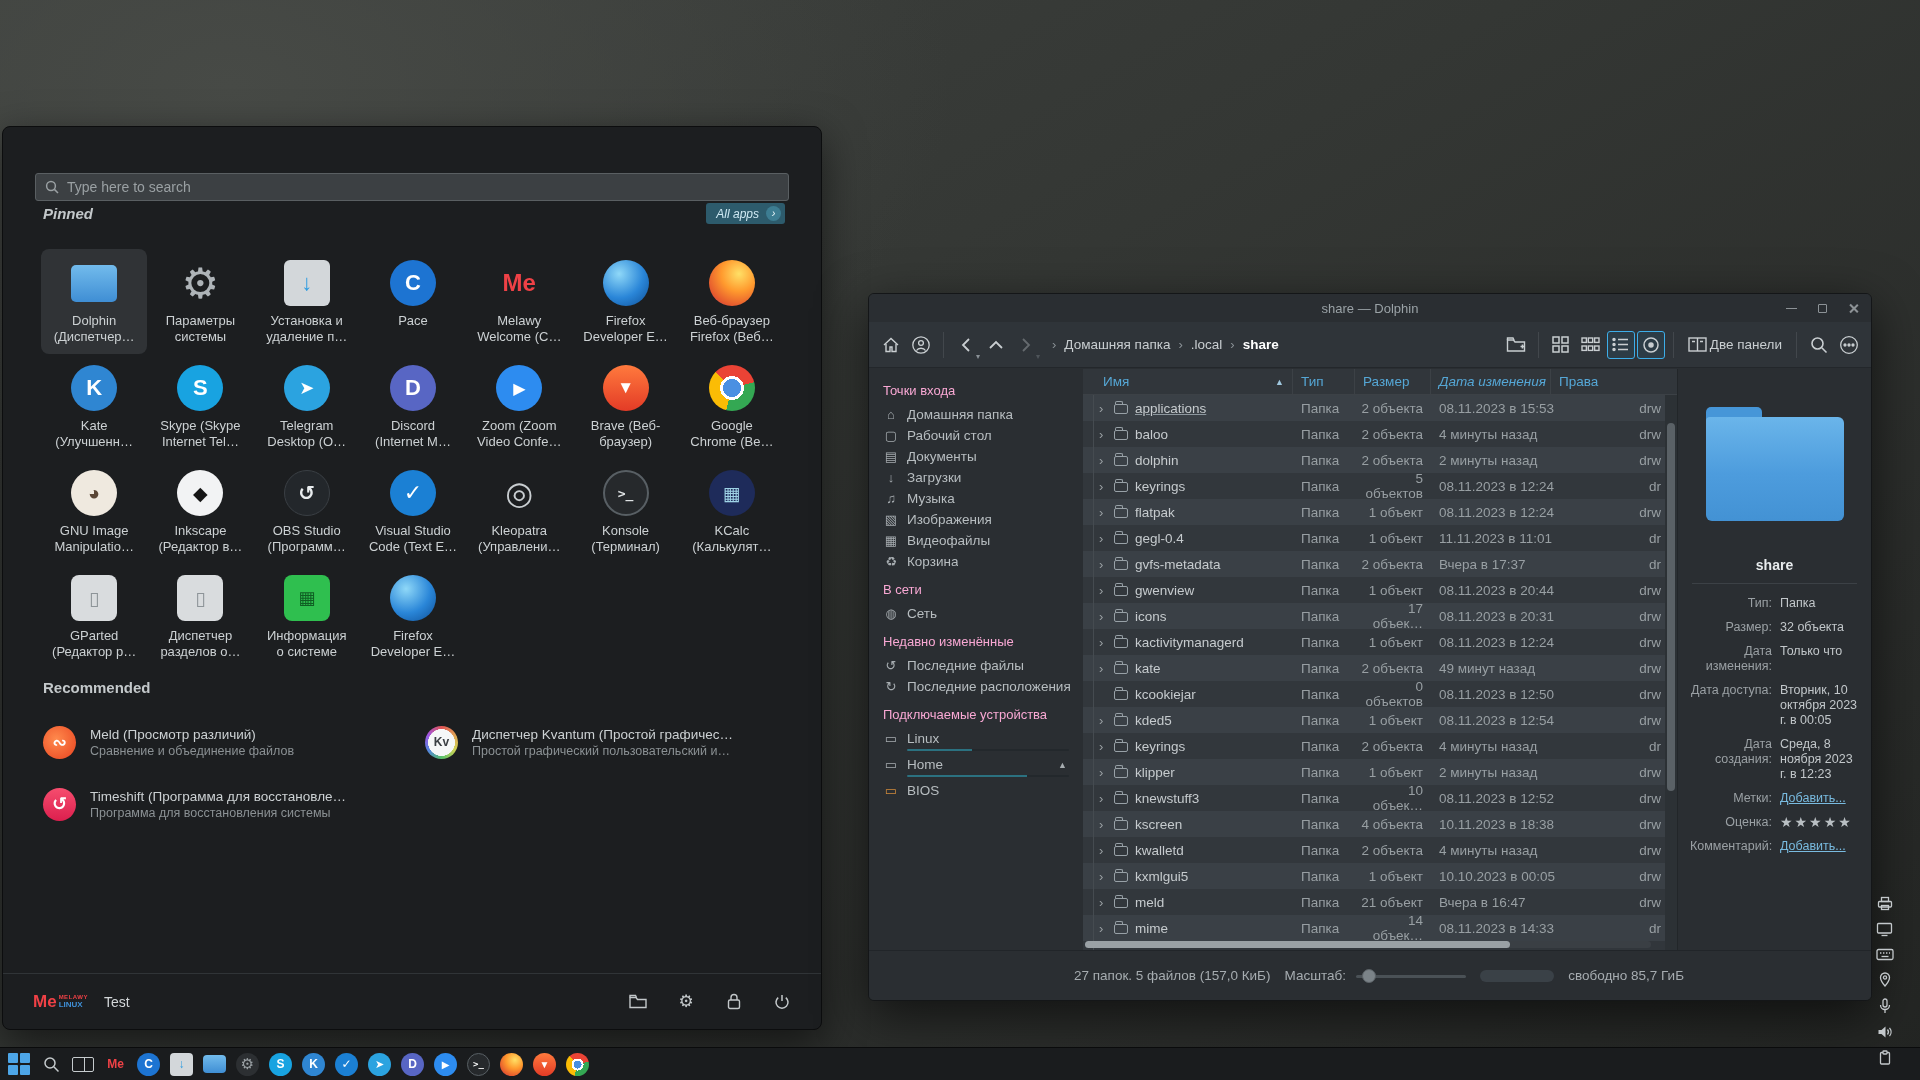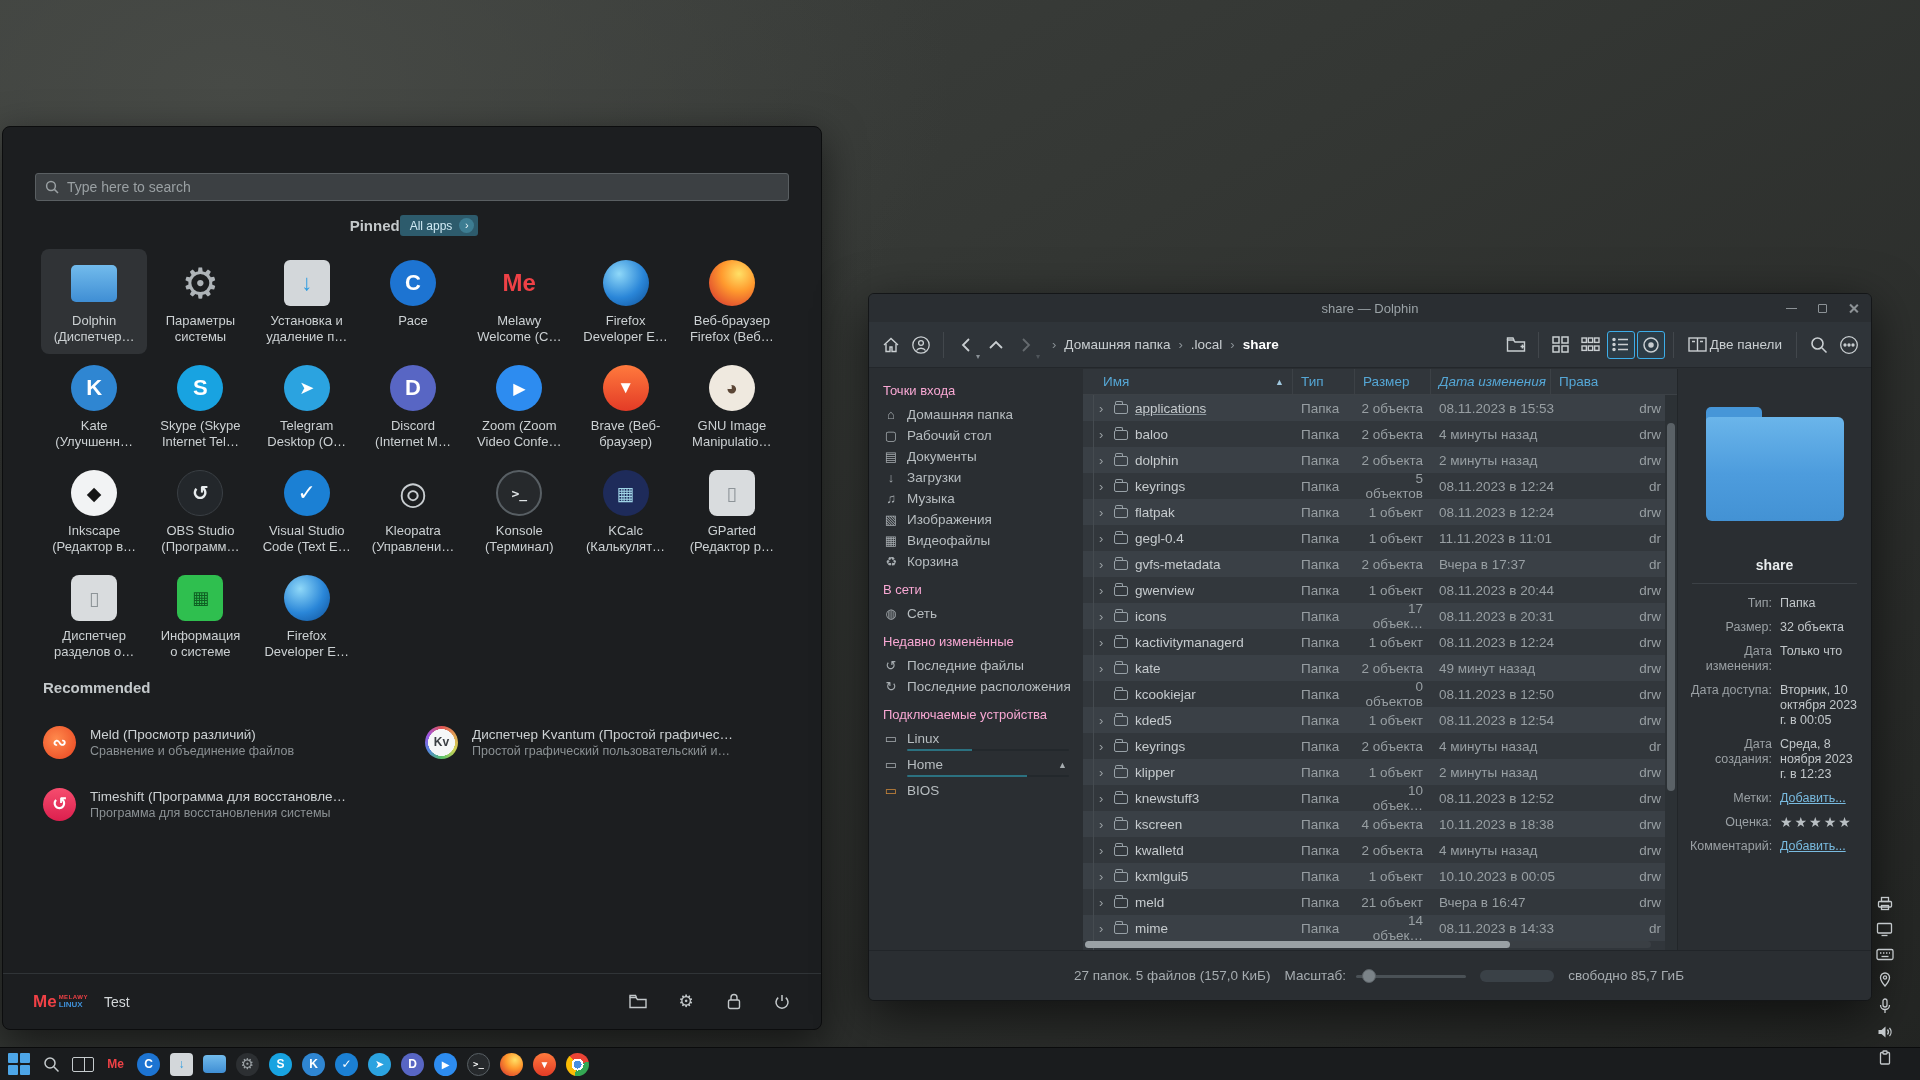--- a/index.html
+++ b/index.html
@@ -17,21 +17,21 @@
     position:absolute; left:2px; top:126px; width:820px; height:904px;
     background:#1c1e20; border:1px solid #0c0d0e; border-radius:8px;
     box-shadow:0 12px 40px rgba(0,0,0,.55);
   }
   .search-bar {
     position:absolute; left:32px; right:32px; top:46px; height:28px;
     background:#3c4043; border:1px solid #5a5f62; border-radius:3px;
     display:flex; align-items:center; padding:0 9px; gap:8px;
   }
   .search-bar .ph { color:#9aa0a3; font-size:14px; }
-  .pinned-row { position:absolute; left:40px; right:36px; top:88px; display:flex; align-items:center; justify-content:center; }
+  .pinned-row { position:absolute; left:40px; right:36px; top:76px; display:flex; align-items:center; justify-content:space-between;font-style:italic; }
   .sec-label { font-size:15px; font-weight:bold; color:#c3c8ca; }
   .chip {
     display:flex; align-items:center; gap:7px; background:#2d5b6c; border-radius:3px;
     padding:3px 4px 3px 10px; cursor:default;
   }
   .chip .chip-label { font-size:12px; color:#cfe9f3; }
   .chip .chip-arrow {
     width:15px; height:15px; border-radius:50%; background:#3d7购d;
     background:#3d7d92; color:#eaf6fa; font-size:11px; line-height:14px; text-align:center;
   }
@@ -284,20 +284,25 @@
         <span class="l1">Zoom (Zoom</span>
         <span class="l2">Video Confe…</span>
       </div>
 
       <div class="tile">
         <span class="app-icon" style="background:linear-gradient(180deg,#ff7a3d,#e33b26);font-size:17px">▼</span>
         <span class="l1">Brave (Веб-</span>
         <span class="l2">браузер)</span>
       </div>
 
+      <div class="tile">
+        <span class="app-icon" style="background:radial-gradient(circle,#4a90e2 0 9px,#ffffff 9px 12px,rgba(0,0,0,0) 12px),conic-gradient(from -45deg,#ea4335 0 120deg,#34a853 120deg 240deg,#fbbc05 240deg 360deg)"></span>
+        <span class="l1">Google</span>
+        <span class="l2">Chrome (Be…</span>
+      </div>
 
       <div class="tile">
         <span class="app-icon" style="background:#efe9df;color:#5b4636;font-size:20px">◕</span>
         <span class="l1">GNU Image</span>
         <span class="l2">Manipulatio…</span>
       </div>
 
       <div class="tile">
         <span class="app-icon" style="background:#f2f3f4;color:#151515;font-size:19px">◆</span>
         <span class="l1">Inkscape</span>

